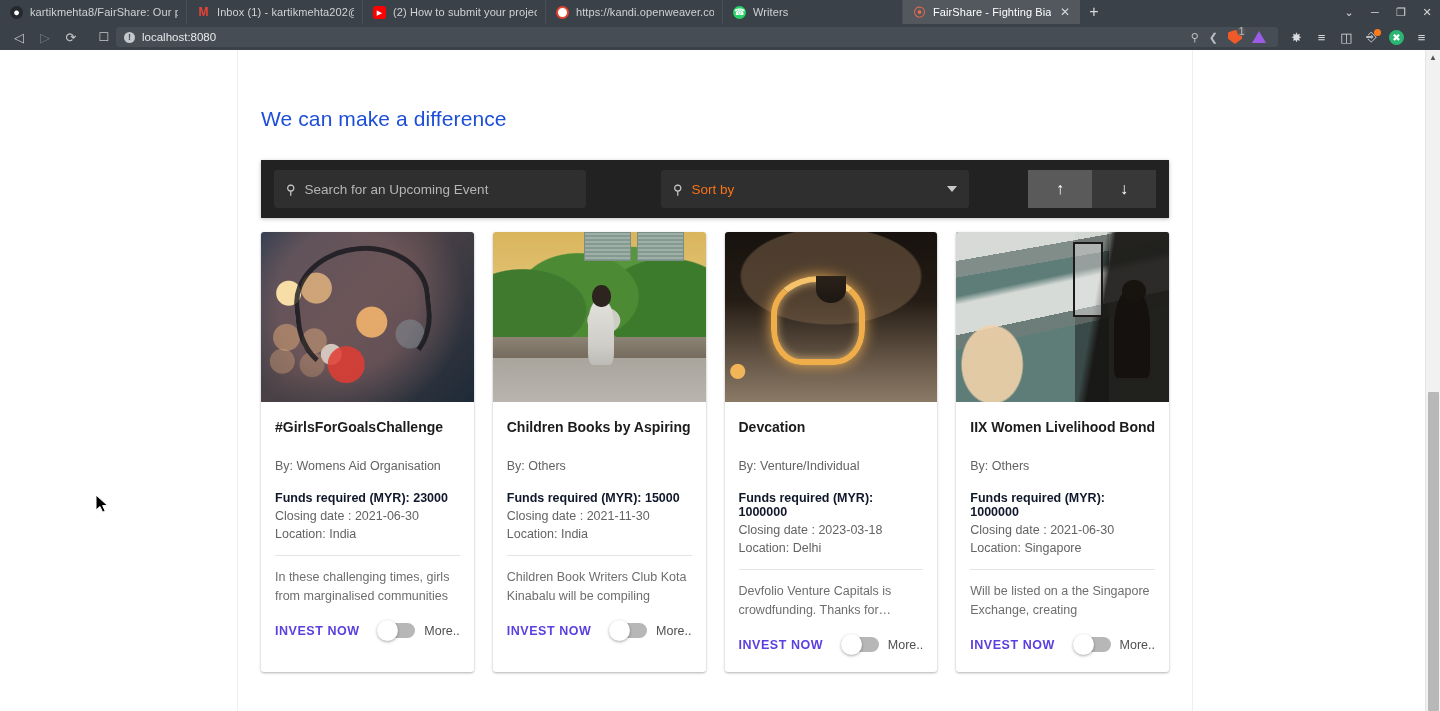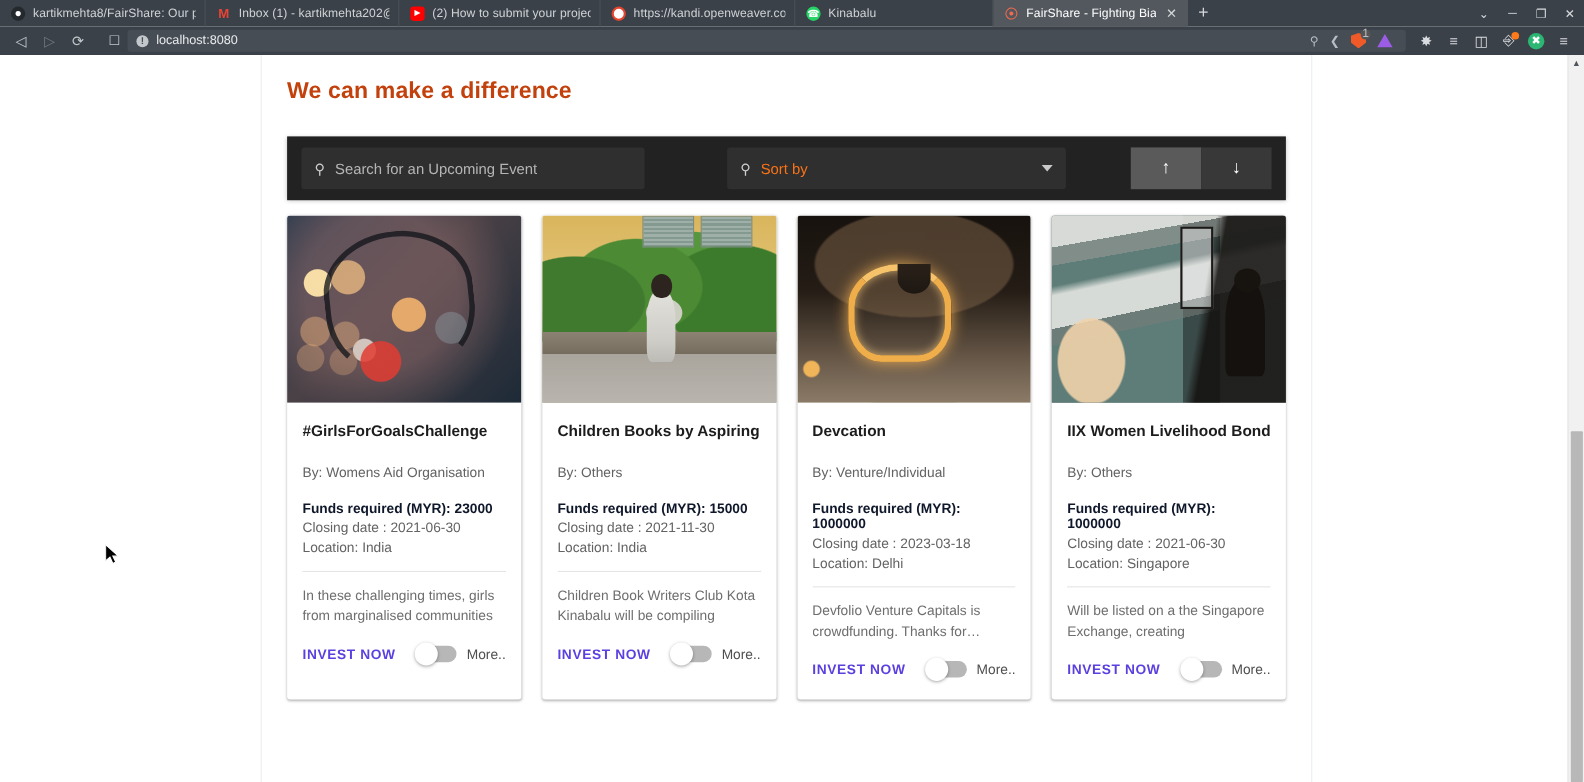--- a/index.html
+++ b/index.html
@@ -141,22 +141,22 @@
   .page-container {
     position: absolute; left: 237px; top: 0;
     width: 956px; min-height: 661px;
     background: #ffffff;
     border-left: 1px solid #eceef0;
     border-right: 1px solid #eceef0;
     padding: 0 23px;
   }
 
   .hero-title {
-    color: #c2410c; font-size: 21px; font-weight: bold;
-    padding-top: 21px; letter-spacing: .1px;
+    color: #1d4ed8; font-size: 21px; font-weight: normal;
+    padding-top: 57px; letter-spacing: .1px;
   }
   .hero-sub {
     color: #4a4f55; font-size: 14.5px; font-weight: bold;
     line-height: 21px; margin-top: 22px; max-width: 925px;
   }
 
   
   .searchbar {
     margin-top: 29px;
     height: 58px; background: #222222;
@@ -404,21 +404,21 @@
       <span class="tab-title">(2) How to submit your projects</span>
     </div>
 
     <div class="tab" style="width:177px">
       <span class="fav fav-kandi"></span>
       <span class="tab-title">https://kandi.openweaver.com/</span>
     </div>
 
     <div class="tab" style="width:180px">
       <span class="fav fav-whatsapp">☎</span>
-      <span class="tab-title">Kinabalu</span>
+      <span class="tab-title">Writers</span>
     </div>
 
     <div class="tab active" style="width:177px">
       <span class="fav fav-fairshare">⦿</span>
       <span class="tab-title">FairShare - Fighting Bias In Fi</span>
       <span class="tab-close">✕</span>
     </div>
 
     <div class="newtab">+</div>
 

